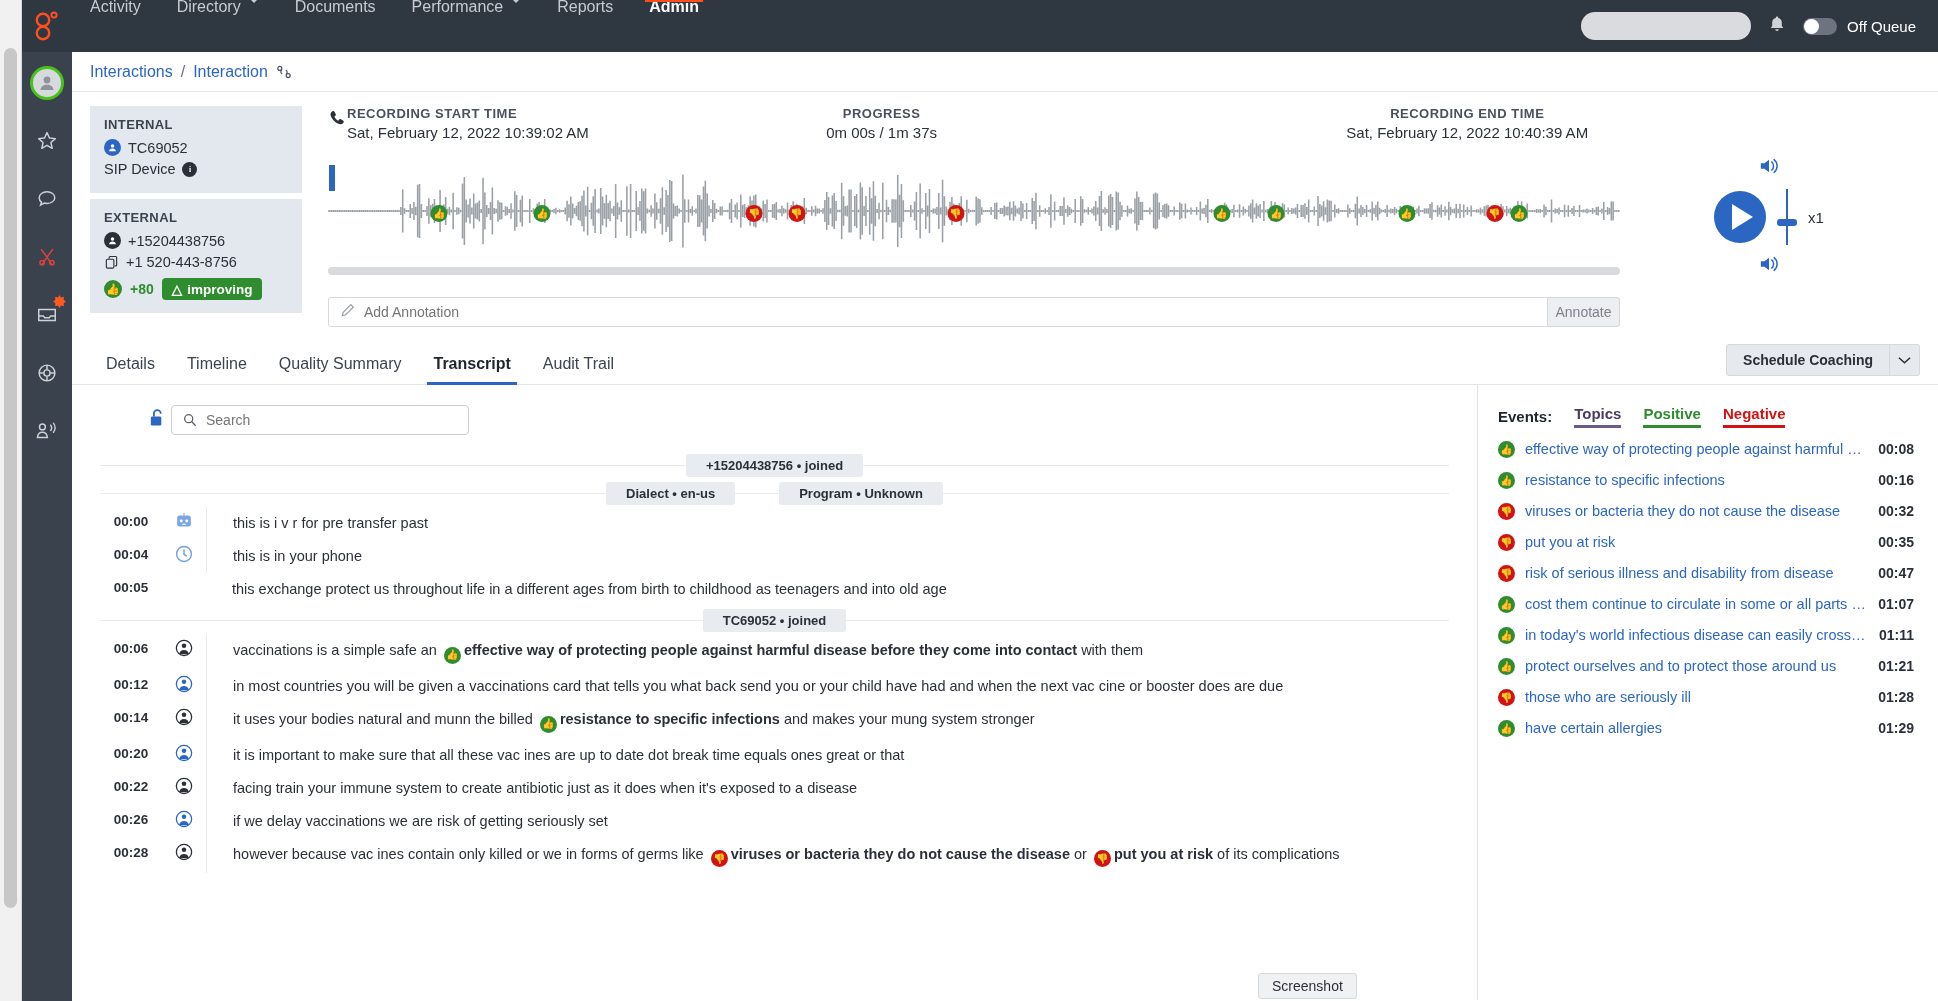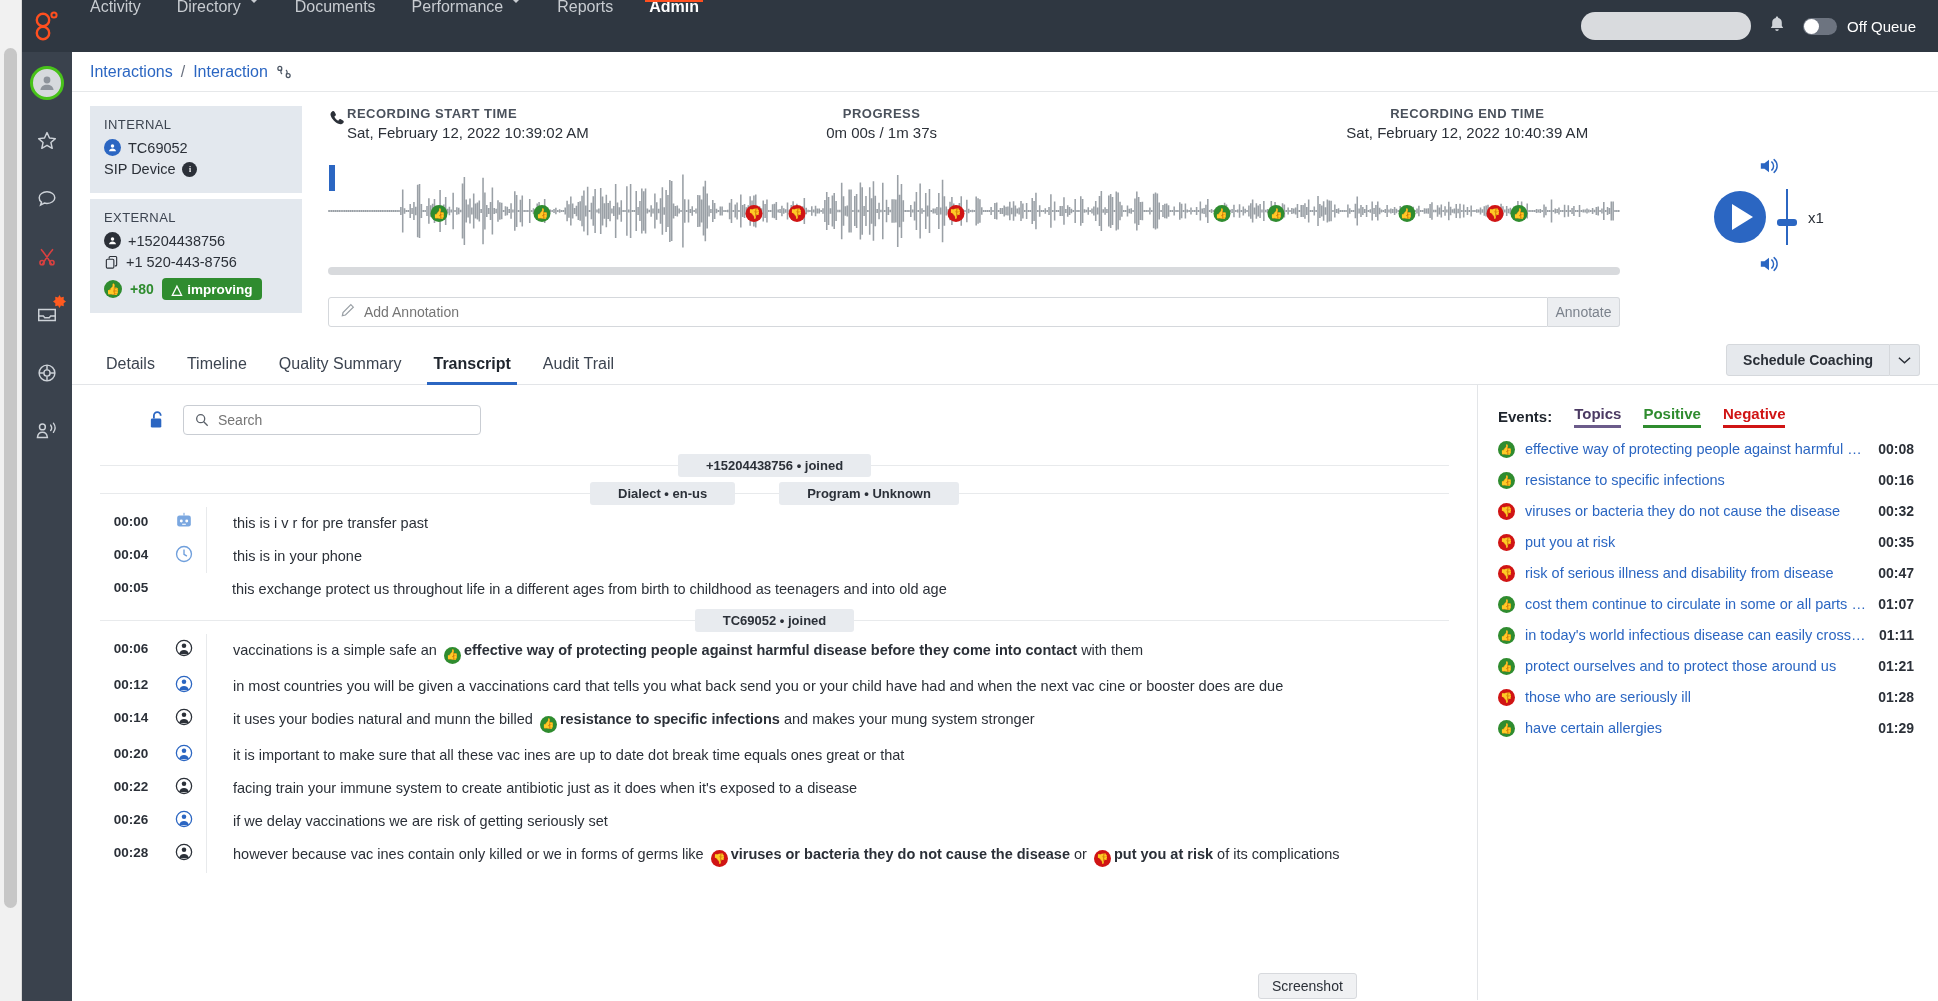--- a/index.html
+++ b/index.html
@@ -99,21 +99,21 @@
   .breadcrumb .sep { color: #6b7280; }
   .link-icon { color: #4b5563; display: inline-flex; }
 
   
   .summary { display: flex; padding: 14px 18px 0 18px; }
 
   .parties { width: 212px; flex: 0 0 212px; }
   .party-card { background: #e3e8ee; padding: 11px 14px; margin-bottom: 6px; }
   .party-card.tall { min-height: 114px; }
   .party-title {
-    font-size: 13px; font-weight: normal; color: #3c4450; letter-spacing: .4px; margin-bottom: 7px;
+    font-size: 13px; font-weight: bold; color: #3c4450; letter-spacing: .4px; margin-bottom: 7px;
   }
   .party-line { display: flex; align-items: center; gap: 7px; font-size: 14.5px; color: #2b3038; margin-bottom: 5px; }
   .circ-icon { width: 17px; height: 17px; border-radius: 50%; background: #2b66c2; display:inline-flex; align-items:center; justify-content:center; flex: 0 0 17px;}
   .circ-icon.dark { background: #2b3038; }
   .circ-icon svg { display:block; }
   .sentiment-row { display: flex; align-items: center; gap: 8px; margin-top: 8px; }
   .thumb-badge {
     width: 18px; height: 18px; border-radius: 50%; background: #2f8c2f;
     display: inline-flex; align-items: center; justify-content: center; color: #fff; font-size: 11px;
   }
@@ -213,42 +213,42 @@
     background: #e6e9ed; border: 1px solid #d5d8dc; border-left: 0; border-radius: 0 3px 3px 0;
     width: 30px; display: flex; align-items: center; justify-content: center; cursor: pointer;
   }
 
   
   .lower { display: flex; height: 615px; }
   .transcript-pane {
     flex: 1; border-right: 1px solid #e3e5e8; padding: 0 0 0 0; position: relative; overflow: hidden;
   }
   .transcript-head {
-    display: flex; align-items: flex-end; gap: 16px; padding: 20px 0 16px 76px;
+    display: flex; align-items: center; gap: 4px; padding: 20px 0 16px 76px;
   }
   .lock-ico { color: #2b66c2; cursor: pointer; }
   .search-box {
     width: 298px; height: 30px; border: 1px solid #c9cdd3; border-radius: 4px;
     display: flex; align-items: center; gap: 9px; padding: 0 11px;
   }
   .search-box input {
     border: 0; outline: none; flex: 1; font-size: 14px; color: #5a6069;
     font-family: "Liberation Sans", sans-serif; background: transparent;
   }
 
   .divider-row {
     position: relative; height: 28px; display: flex; align-items: center;
     justify-content: center; margin: 0 28px;
   }
   .divider-row::before {
     content: ""; position: absolute; left: 0; right: 0; top: 50%; height: 1px; background: #e8eaec;
   }
   .chip {
     position: relative; background: #e8ebef; color: #2b3038; font-size: 13px; font-weight: bold;
-    padding: 4px 28px; border-radius: 3px; white-space: nowrap;
+    padding: 4px 20px; border-radius: 3px; white-space: nowrap;
   }
   .chip-pair { position: relative; display: flex; gap: 44px; }
 
   .row {
     display: flex; align-items: flex-start; padding: 0 28px 0 28px; min-height: 31px;
   }
   .row-time {
     width: 62px; flex: 0 0 62px; font-size: 13.5px; font-weight: bold; color: #2b3038;
     padding-top: 7px; text-align: center;
   }

